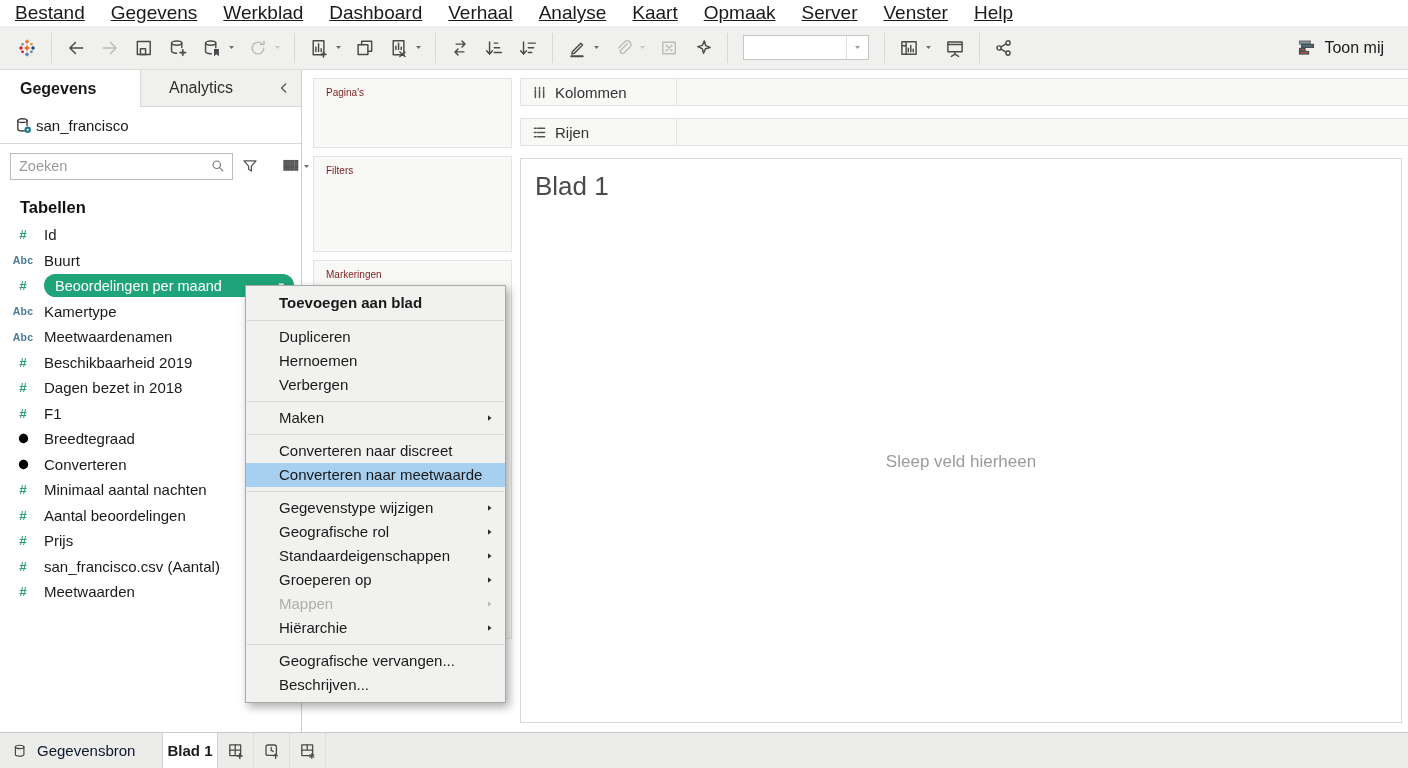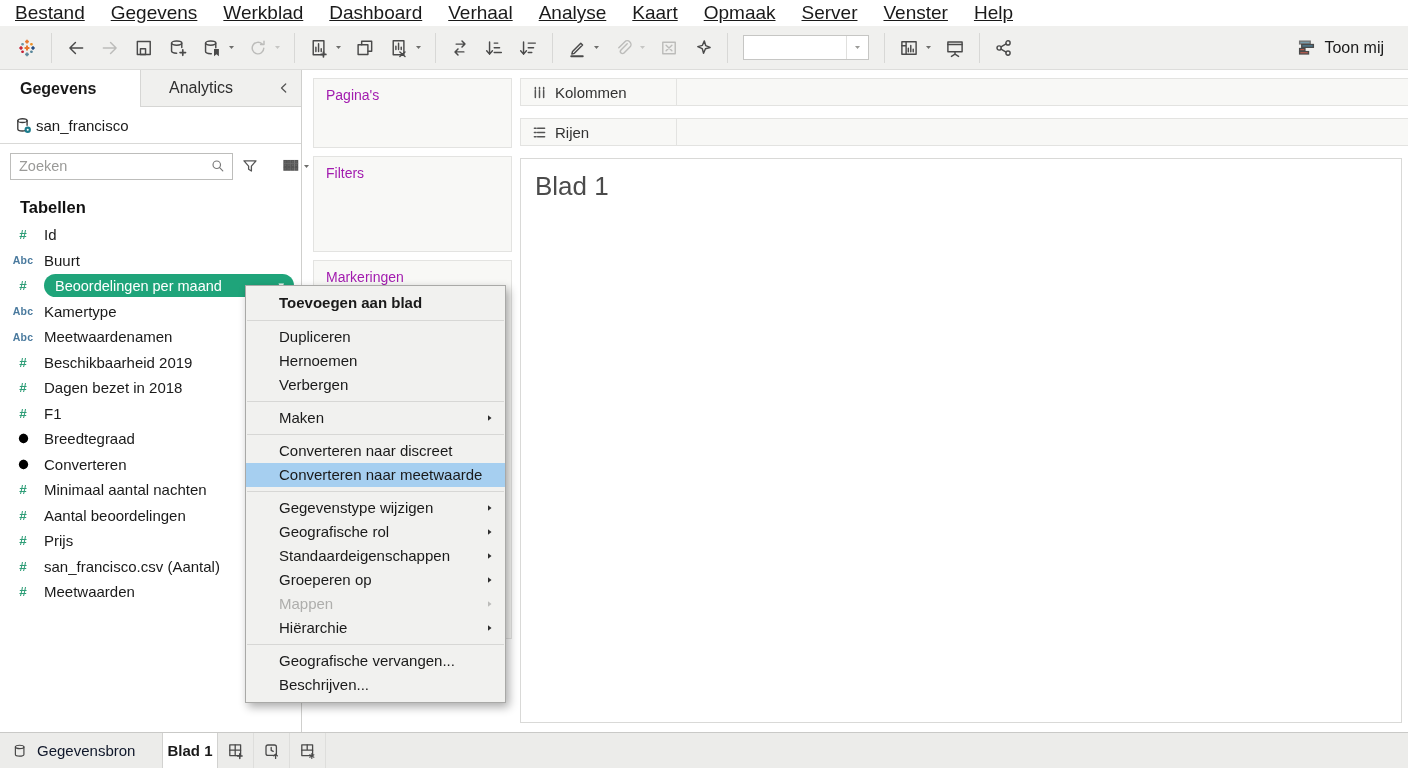--- a/index.html
+++ b/index.html
@@ -55,21 +55,21 @@
   .fi-str { color:var(--field-string-blue,#4a7a9e); font-size:10.5px; font-weight:bold; letter-spacing:.2px; }
   .fi-geo { width:15px; height:15px; color:var(--field-geo-blue,#4a7a9e); }
   .fi-geo svg { width:100%; height:100%; }
   .field-label { padding-left:8px; white-space:nowrap; }
   .field-pill { margin-left:8px; height:23px; background:var(--pill-green,#1fa47a); border-radius:12px; display:flex; align-items:center; color:#fff; padding:0 10px 0 11px; width:250px; }
   .field-pill .pill-label { font-size:14.5px; white-space:nowrap; }
   .field-pill .pill-caret { margin-left:auto; font-size:11px; color:#e8f5ef; }
 
   
   .card { position:absolute; background:#f8f8f6; border:1px solid #e3e3e1; }
-  .card-label { padding:8px 0 0 12px; font-size:14px; color:#a21caf; }
+  .card-label { padding:8px 0 0 12px; font-size:10px; color:#7f1d1d; }
   #card-pages   { left:313px; top:78px;  width:199px; height:70px; }
   #card-filters { left:313px; top:156px; width:199px; height:96px; }
   #card-marks   { left:313px; top:260px; width:199px; height:379px; }
 
   
   .shelf { position:absolute; left:520px; width:931px; height:28px; background:#f8f8f6; border:1px solid #e3e3e1; display:flex; align-items:center; }
   #shelf-columns { top:78px; } #shelf-rows { top:118px; }
   .shelf-head { width:156px; height:100%; display:flex; align-items:center; gap:7px; padding-left:10px; border-right:1px solid #e3e3e1; }
   .shelf-head .ic { width:17px; height:17px; color:#555; }
   .shelf-head .shelf-label { font-size:15px; color:#333; }
@@ -579,20 +579,21 @@
           <path d="M3.6 4.6h1.8M7 4.6h7.4M3.6 9h1.8M7 9h7.4M3.6 13.4h1.8M7 13.4h7.4" stroke-width="1.6"></path>
         </svg>
       </span>
     <span class="shelf-label">Rijen</span>
   </div>
   <div class="shelf-drop"></div>
 </div>
 
 <div class="canvas">
   <div class="canvas-title">Blad 1</div>
+  <div class="canvas-placeholder">Sleep veld hierheen</div>
 </div>
 
 <div class="context-menu" id="context-menu">
     <div class="cm-item bold">Toevoegen aan blad</div>
     <hr class="cm-sep">
     <div class="cm-item">Dupliceren</div>
     <div class="cm-item">Hernoemen</div>
     <div class="cm-item">Verbergen</div>
     <hr class="cm-sep">
     <div class="cm-item">Maken<span class="cm-sub">

